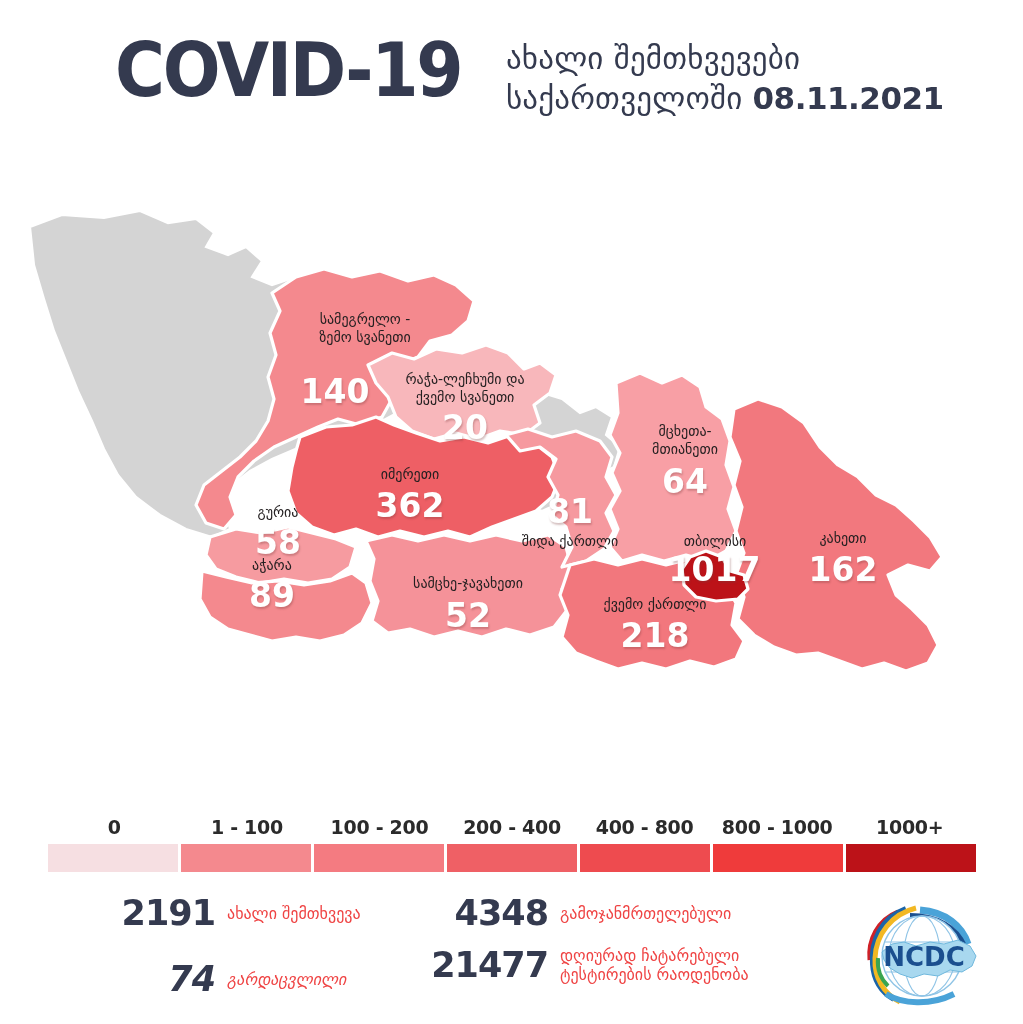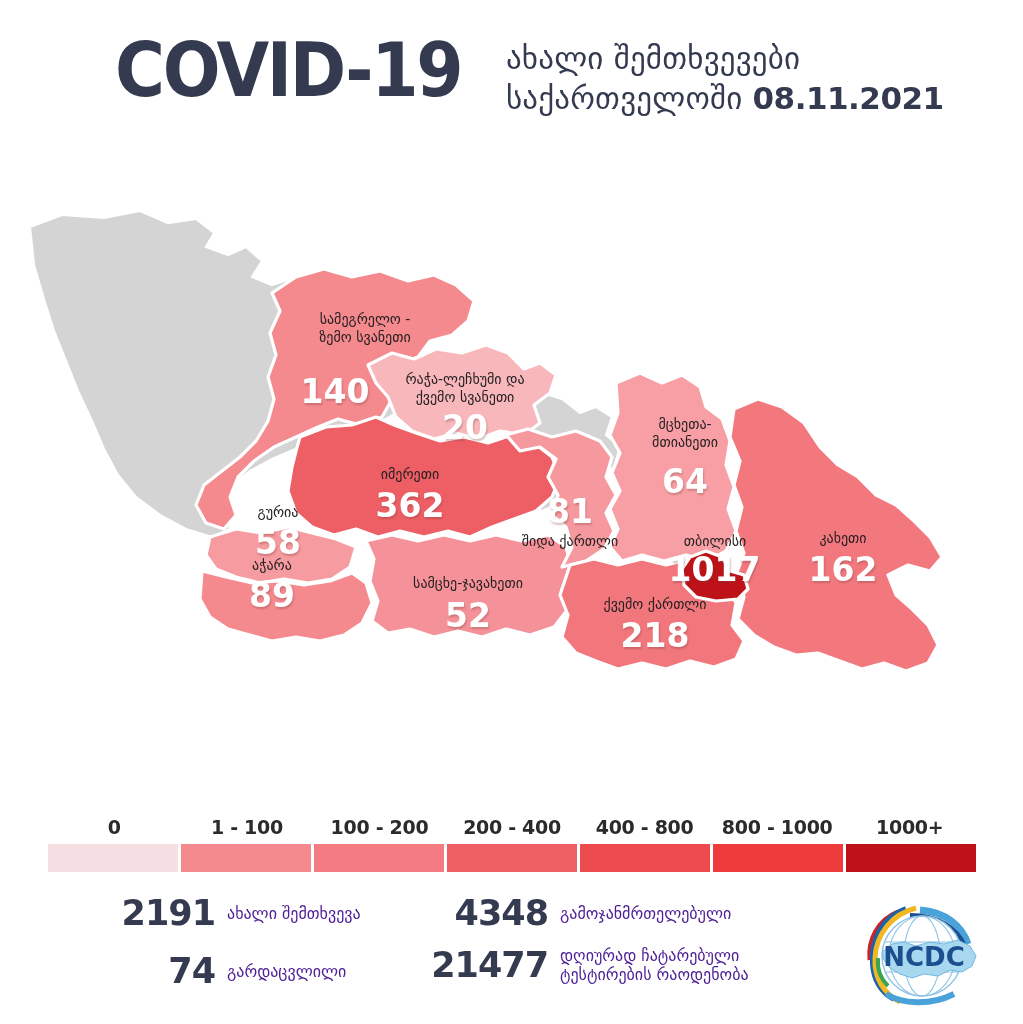--- a/index.html
+++ b/index.html
@@ -58,26 +58,26 @@
   .legend-bar div{flex:1;}
 
   
   .stats{position:absolute;left:0;top:893px;width:1023px;height:118px;}
   .stat{position:absolute;display:flex;align-items:center;}
   .stat .num{
     font-size:35px;font-weight:700;color:#343a4f;
     letter-spacing:-1px;text-align:right;
   }
   .stat .lbl{
-    font-size:16px;line-height:19px;color:#4c1d95;font-weight:400;
+    font-size:16px;line-height:19px;color:#ef4444;font-weight:400;
     margin-left:12px;white-space:nowrap;
   }
   #stat-new{left:105px;top:0px;}
   #stat-new .num{width:110px;}
-  #stat-deaths{left:105px;top:58px;}
+  #stat-deaths{left:105px;top:66px;font-style:italic;}
   #stat-deaths .num{width:110px;}
   #stat-recovered{left:430px;top:0px;}
   #stat-recovered .num{width:118px;}
   #stat-tests{left:430px;top:52px;}
   #stat-tests .num{width:118px;}
 
   
   .logo{position:absolute;left:858px;top:898px;width:132px;height:112px;}
 </style>
 </head>
@@ -181,21 +181,21 @@
 
     <div class="rlabel" style="left:212px;top:372px;width:120px;">აჭარა</div>
     <div class="rvalue" style="left:232px;top:394px;width:80px;">89</div>
 
     <div class="rlabel" style="left:363px;top:390px;width:210px;">სამცხე-ჯავახეთი</div>
     <div class="rvalue" style="left:418px;top:414px;width:100px;">52</div>
 
     <div class="rvalue" style="left:525px;top:310px;width:90px;">81</div>
     <div class="rlabel" style="left:505px;top:348px;width:130px;">შიდა ქართლი</div>
 
-    <div class="rlabel" style="left:615px;top:231px;width:140px;">
+    <div class="rlabel" style="left:615px;top:238px;width:140px;">
       <span>მცხეთა-</span><br>
       <span>მთიანეთი</span>
     </div>
     <div class="rvalue" style="left:645px;top:280px;width:80px;">64</div>
 
     <div class="rlabel" style="left:645px;top:348px;width:140px;">თბილისი</div>
     <div class="rvalue" style="left:642px;top:368px;width:145px;">1017</div>
 
     <div class="rlabel" style="left:565px;top:411px;width:180px;">ქვემო ქართლი</div>
     <div class="rvalue" style="left:595px;top:434px;width:120px;">218</div>

